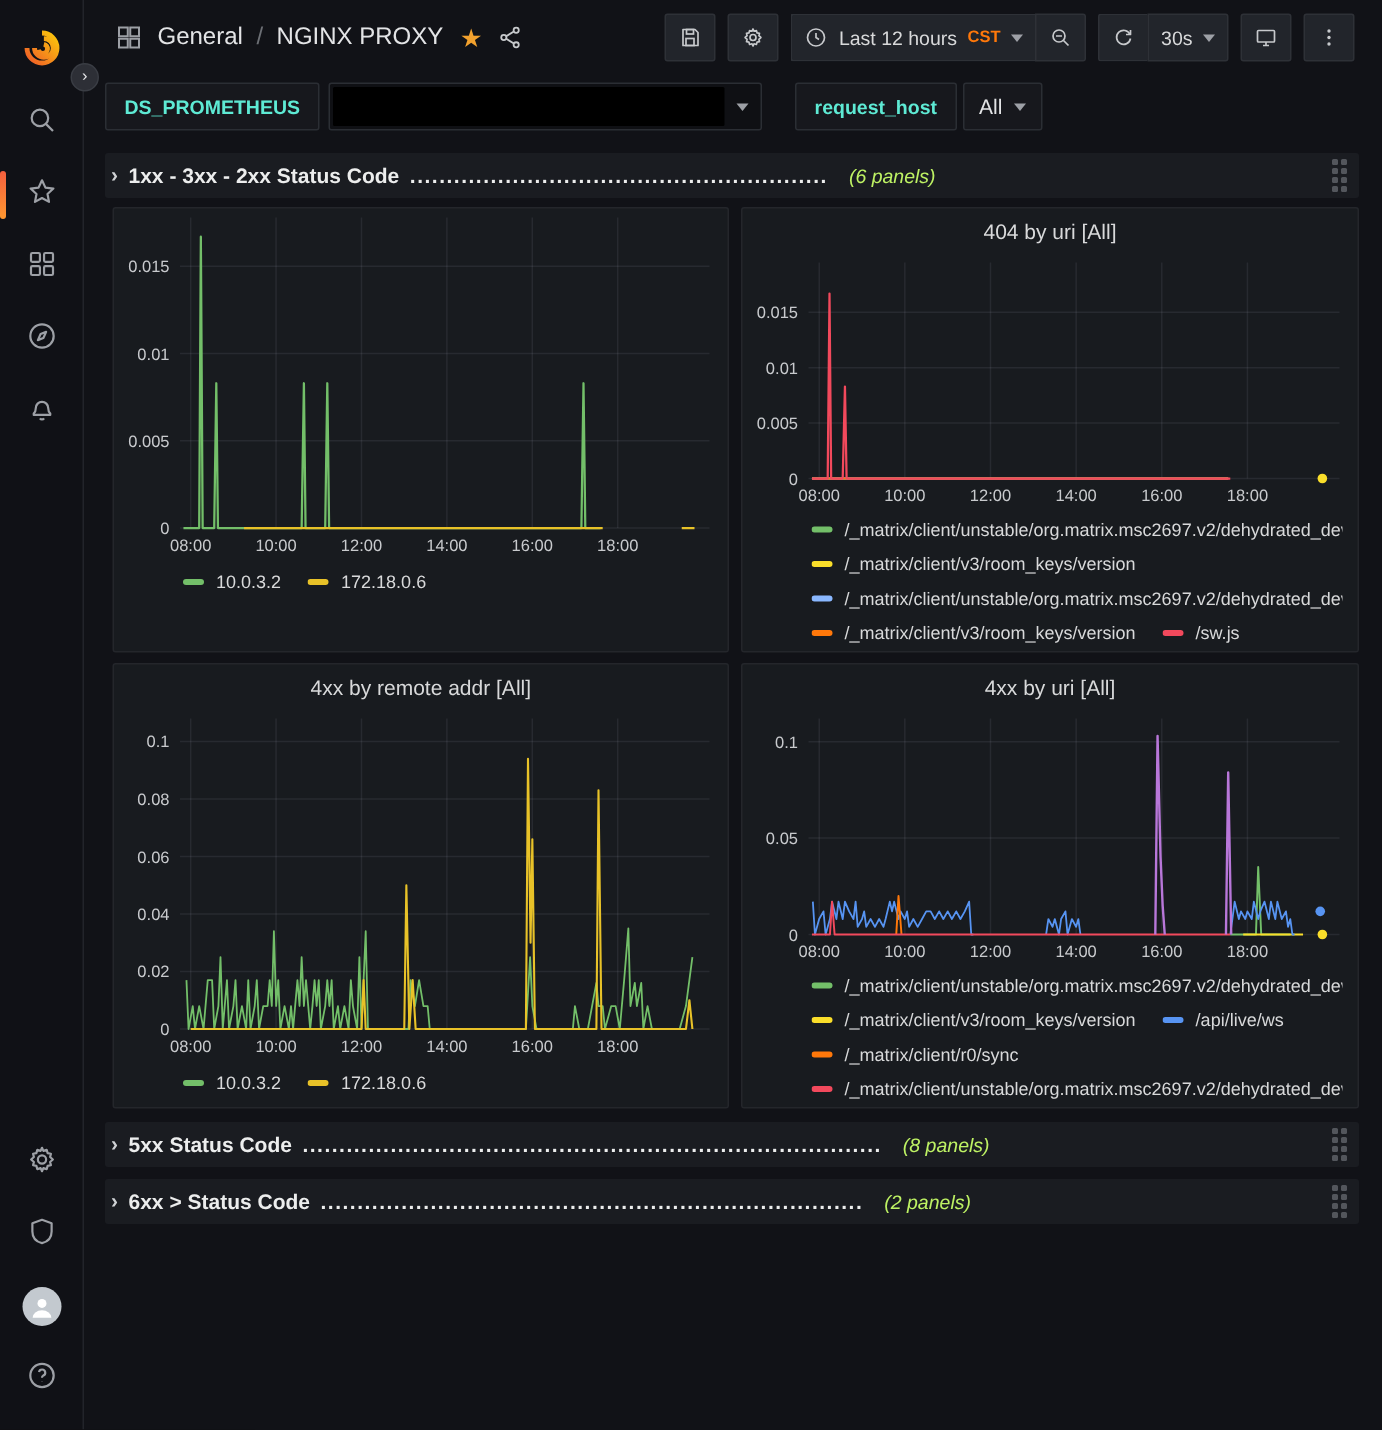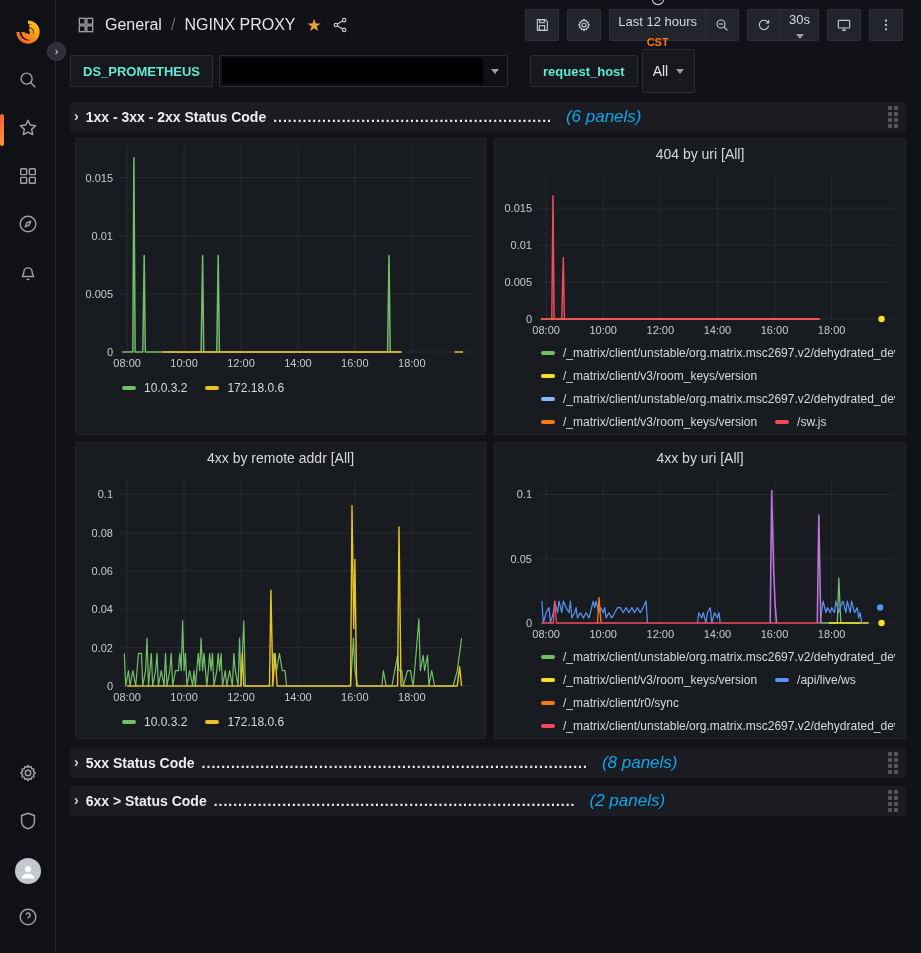--- a/index.html
+++ b/index.html
@@ -33,51 +33,51 @@
   .crumbs .sep { color:#6c6f75; }
   .crumb-icon svg { width:20px; height:20px; stroke:#9da0a6; fill:none; stroke-width:1.6; display:block; }
   .star-filled { color:#f2a12e; font-size:17px; margin-left:2px; cursor:pointer; }
   .hdr-share svg { width:18px; height:18px; stroke:#c7c9cc; fill:none; stroke-width:1.6; display:block; cursor:pointer; }
   .hdr-right { margin-left:auto; display:flex; align-items:center; gap:8px; }
   .tbtn { height:32px; min-width:32px; padding:0 8px; background:#22252b; border:1px solid #2e3137;
     border-radius:2px; display:flex; align-items:center; justify-content:center; gap:7px; cursor:pointer;
     color:#d8d9da; font-size:13px; }
   .tbtn svg { width:16px; height:16px; stroke:#c7c9cc; fill:none; stroke-width:1.7; display:block; }
   .btn-group { display:flex; }
-  .btn-group .tbtn { border-radius:0; border-right-width:0;flex-direction:column; }
+  .btn-group .tbtn { border-radius:0; border-right-width:0; }
   .btn-group .tbtn:first-child { border-radius:2px 0 0 2px; }
   .btn-group .tbtn:last-child { border-radius:0 2px 2px 0; border-right-width:1px;align-items:center; }
   .tz { color:#ff780a; font-size:11px; font-weight:bold; }
   .caret { width:0; height:0; border-left:4px solid transparent; border-right:4px solid transparent;
     border-top:5px solid #9da0a6; display:inline-block; }
 
   
   .submenu { height:42px; display:flex; align-items:center; gap:0; padding:0 14px; flex-shrink:0; }
   .var-label { height:32px; display:flex; align-items:center; padding:0 12px; background:#17181d;
     border:1px solid #2b2e34; color:#5eead4; font-size:13px; font-weight:bold; border-radius:2px; }
   .var-select { height:32px; width:289px; margin-left:6px; background:#0f1014; border:1px solid #2b2e34;
     border-radius:2px; display:flex; align-items:center; padding:2px 8px 2px 2px; cursor:pointer; }
   .redacted { flex:1; height:26px; background:#000; border-radius:1px; }
   .var-select .caret { margin-left:8px; }
   .var-host { margin-left:22px; }
-  .var-all { height:44px; margin-left:4px; padding:0 10px; background:#17181d; border:1px solid #2b2e34;
+  .var-all { height:32px; margin-left:4px; padding:0 10px; background:#17181d; border:1px solid #2b2e34;
     border-radius:2px; display:flex; align-items:center; gap:8px; font-size:14px; color:#e3e4e6; cursor:pointer; }
 
   
   .dash { flex:1; overflow:hidden; padding:2px 15px 0 14px; }
 
   .row-hdr { height:30px; display:flex; align-items:center; margin-top:8px; border-radius:2px;
     padding:0 6px 0 4px; position:relative; }
   .row-hdr.collapsed { background:#1a1c21; }
   .row-title { display:flex; align-items:baseline; gap:7px; cursor:pointer; font-size:14px; font-weight:bold;
     color:#eceded; white-space:nowrap; overflow:hidden; max-width:700px; }
   .chev { display:inline-block; font-size:14px; font-weight:bold; color:#d0d2d5; transform:translateY(-1px); }
   .chev.down { transform:rotate(90deg); }
   .row-dots { font-weight:bold; letter-spacing:1px; }
-  .row-count { font-size:17px; font-style:italic; color:#0ea5e9; margin-left:14px; white-space:nowrap; }
+  .row-count { font-size:13px; font-style:italic; color:#bef264; margin-left:14px; white-space:nowrap; }
   .drag-dots { position:absolute; right:8px; top:50%; transform:translateY(-50%); display:grid;
     grid-template-columns:repeat(2, 4px); grid-auto-rows:4px; gap:2px; cursor:grab; }
   .drag-dots i { background:#53565c; border-radius:1px; }
 
   
   .panel-grid { display:grid; grid-template-columns:411px 412px; grid-template-rows:297px 297px;
     gap:7px 8px; margin:6px 0 0 5px; }
   .panel { background:#181b1f; border:1px solid #24262b; border-radius:2px; display:flex;
     flex-direction:column; overflow:hidden; }
   .p-title { height:30px; display:flex; align-items:center; justify-content:center; font-size:14px;

